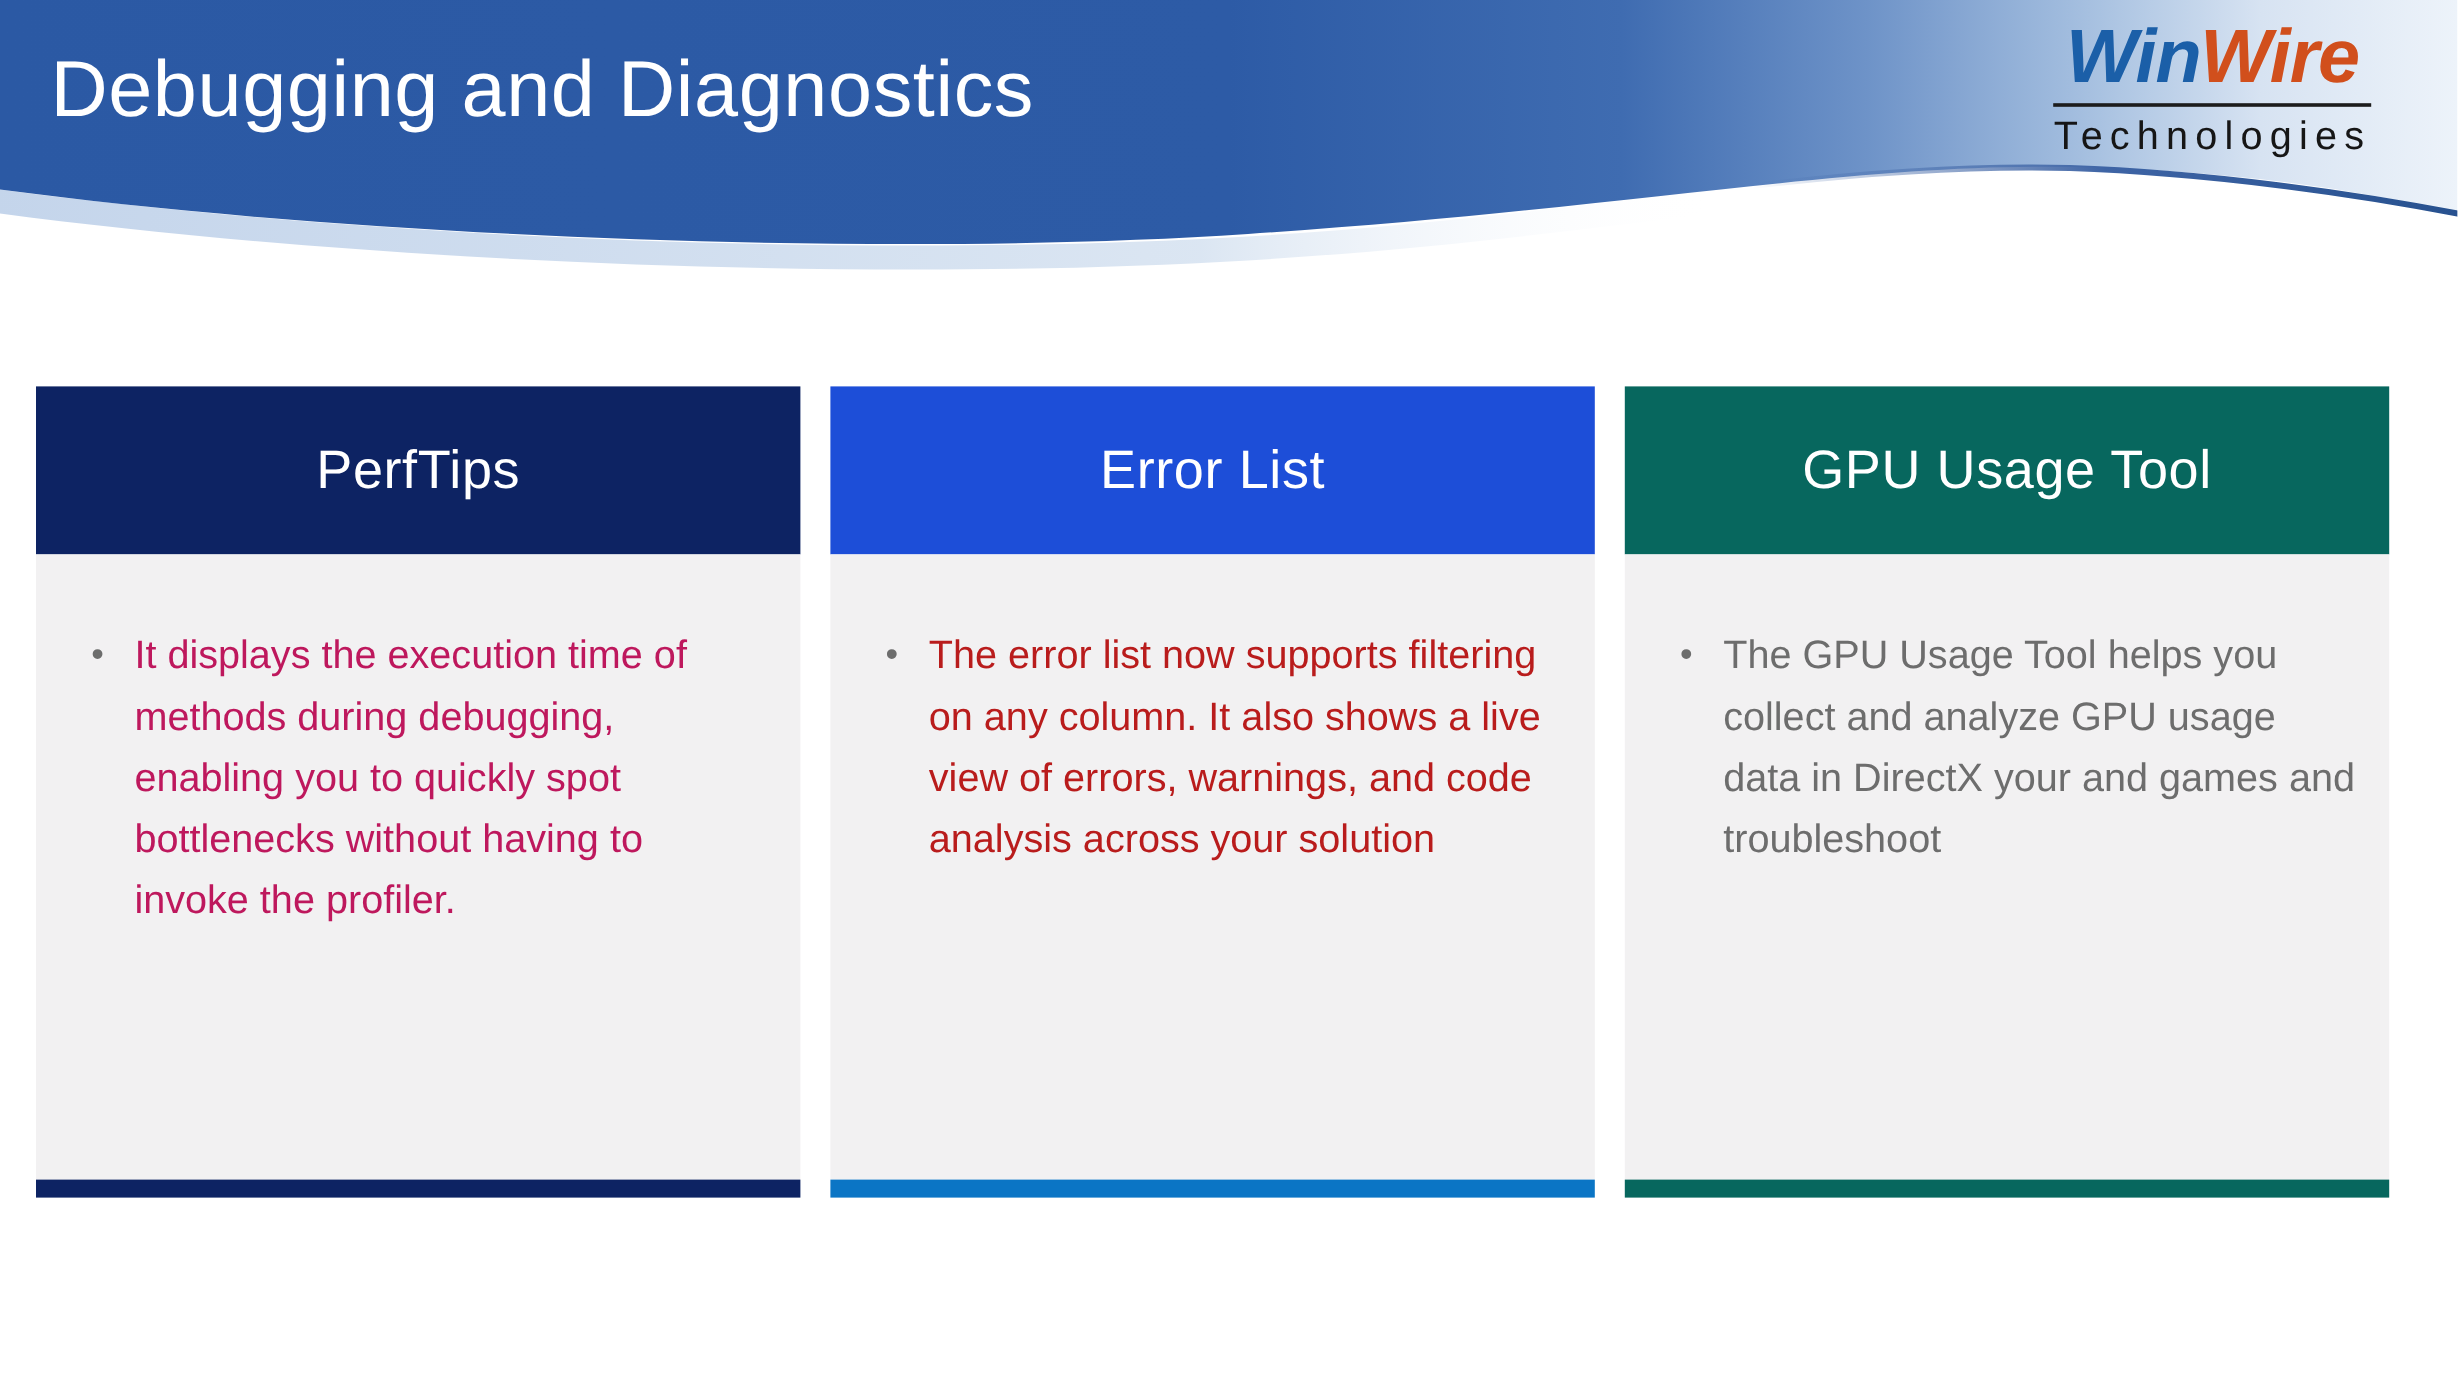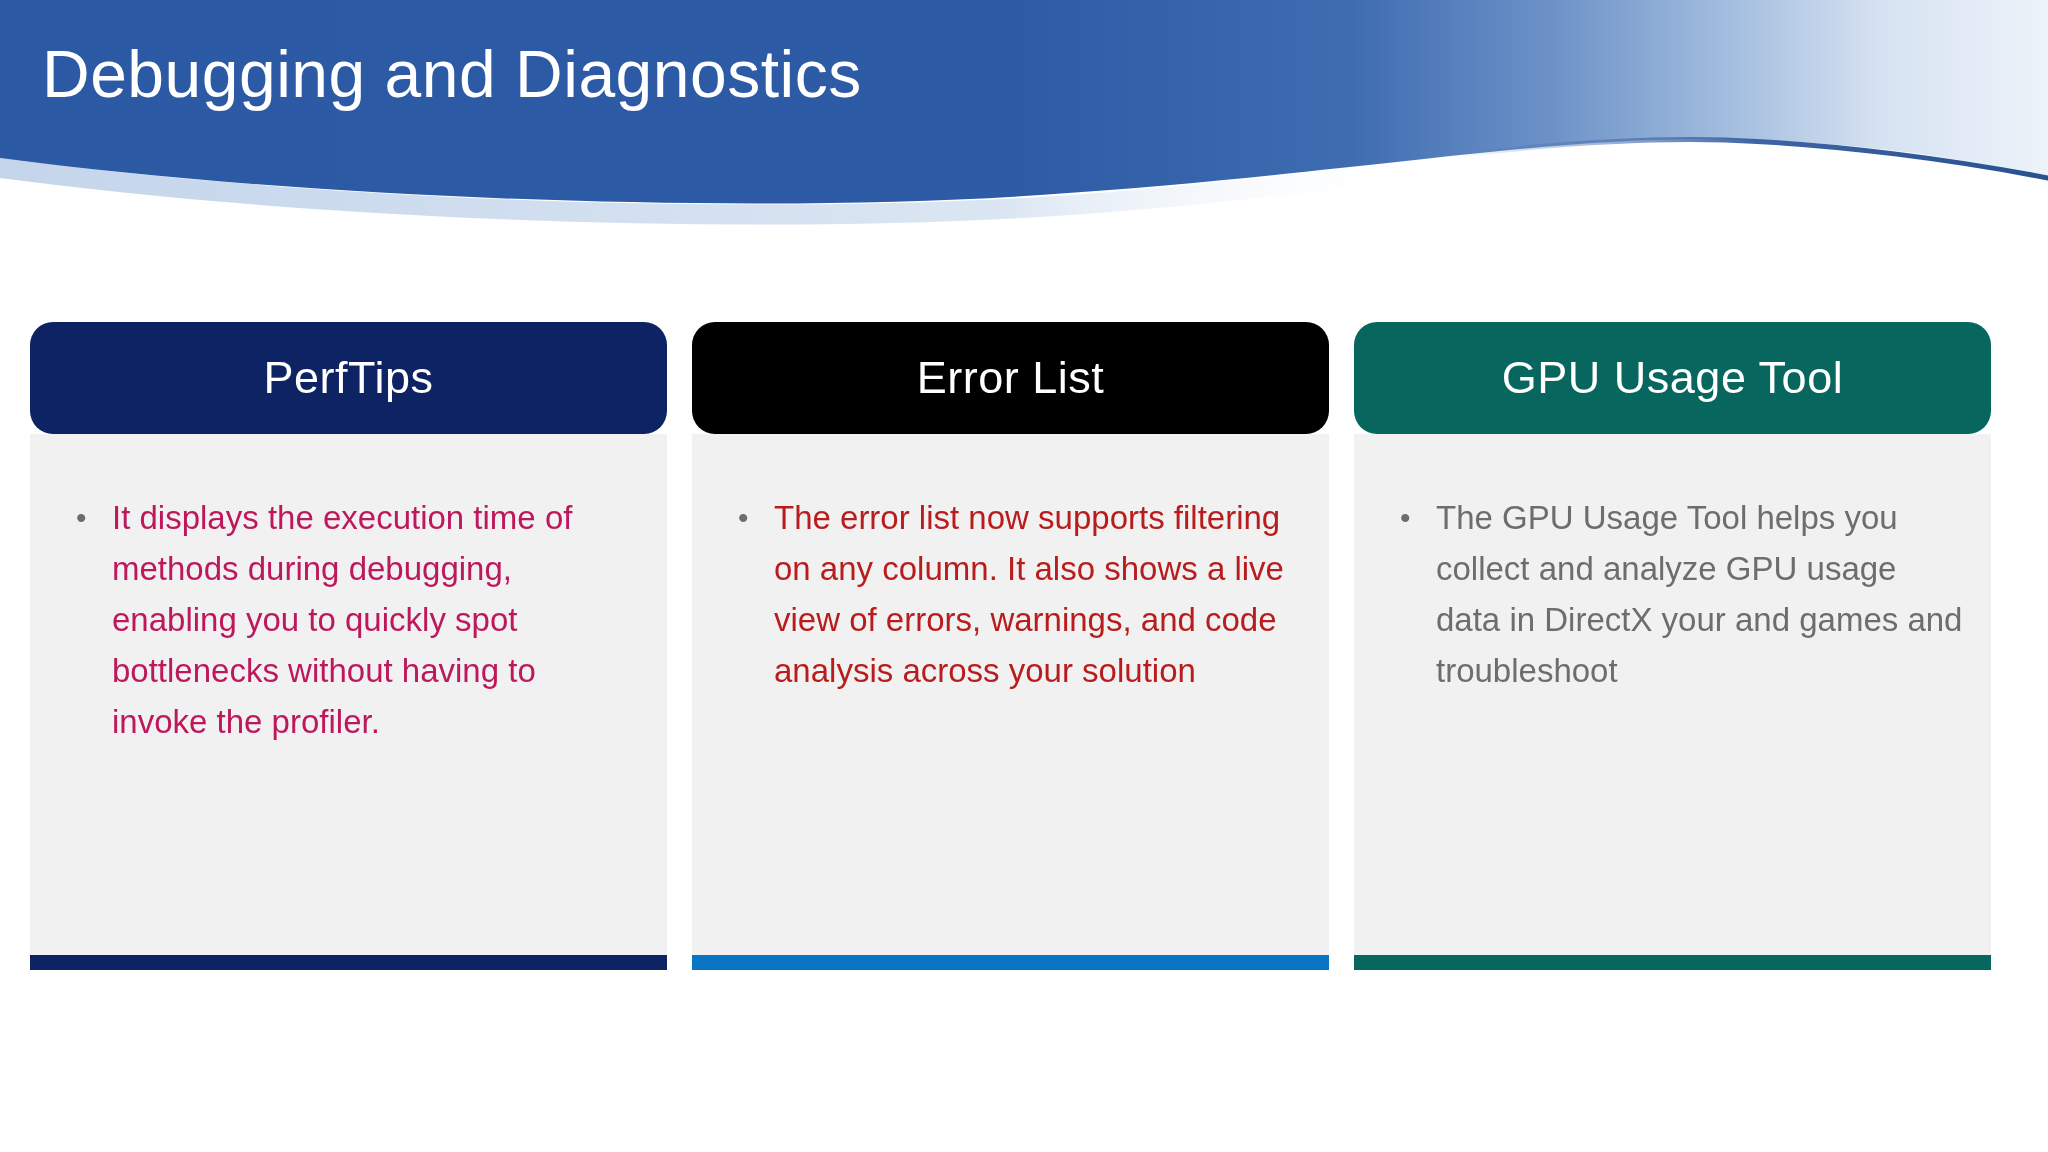--- a/index.html
+++ b/index.html
@@ -66,29 +66,28 @@
     width: 1961px;
     display: flex;
     gap: 25px;
   }
   .card {
     flex: 1 1 0;
     display: flex;
     flex-direction: column;
   }
   .card-header {
-    height: 112px;
+    height: 140px;
     display: flex;
     align-items: center;
     justify-content: center;
     color: #ffffff;
     font-size: 45px;
     font-weight: 300;
     letter-spacing: 0.5px;
-    border-radius: 23px;
   }
   .card-body {
     height: 521px;
     padding: 58px 18px 0 46px;
   }
   .bullet {
     display: flex;
     align-items: flex-start;
   }
   .bullet-dot {
@@ -136,36 +135,42 @@
 
     <path d="M0,158 C300,198 720,216 1040,197 C1190,188 1310,172 1430,158 L1430,178 C1310,192 1190,208 1040,217 C720,236 300,218 0,178 Z" fill="url(#shadowGrad)" opacity="0.6"></path>
 
     <path d="M0,0 H2048 V178 C1955,155 1830,139 1700,139 C1530,139 1340,175 1040,195 C740,215 300,198 0,158 Z" fill="url(#bannerGrad)"></path>
 
     <path d="M1460,155 C1560,143 1655,138 1725,140 C1840,144 1960,161 2048,178" stroke="url(#strokeGrad)" stroke-width="5" fill="none" stroke-linecap="round"></path>
   </svg>
 
   <h1 class="page-title" style="color: rgb(255, 255, 255);">Debugging and Diagnostics</h1>
 
+  <div class="logo">
+    <div class="logo-top">
+      <span style="color: rgb(27, 95, 168);">Win</span><span style="color: rgb(209, 79, 28);">Wire</span>
+    </div>
+    <div class="logo-sub" style="color: rgb(22, 22, 22);">Technologies</div>
+  </div>
 
   <div class="cards-row">
 
     <section class="card">
       <header class="card-header" style="background-color: rgb(13, 35, 99);">PerfTips</header>
       <div class="card-body" style="background-color: rgb(242, 241, 242);">
         <div class="bullet">
           <span class="bullet-dot" style="color: rgb(109, 109, 109);">•</span>
           <p class="bullet-text" style="color: #be185d;">It displays the execution time of methods during debugging, enabling you to quickly spot bottlenecks without having to invoke the profiler.</p>
         </div>
       </div>
       <footer class="card-footer" style="background-color: rgb(13, 35, 99);"></footer>
     </section>
 
     <section class="card">
-      <header class="card-header" style="background-color: #000000;">Error List</header>
+      <header class="card-header" style="background-color: #1d4ed8;">Error List</header>
       <div class="card-body" style="background-color: rgb(242, 241, 242);">
         <div class="bullet">
           <span class="bullet-dot" style="color: rgb(109, 109, 109);">•</span>
           <p class="bullet-text" style="color: #b91c1c;">The error list now supports filtering on any column. It also shows a live view of errors, warnings, and code analysis across your solution</p>
         </div>
       </div>
       <footer class="card-footer" style="background-color: rgb(11, 117, 197);"></footer>
     </section>
 
     <section class="card">

